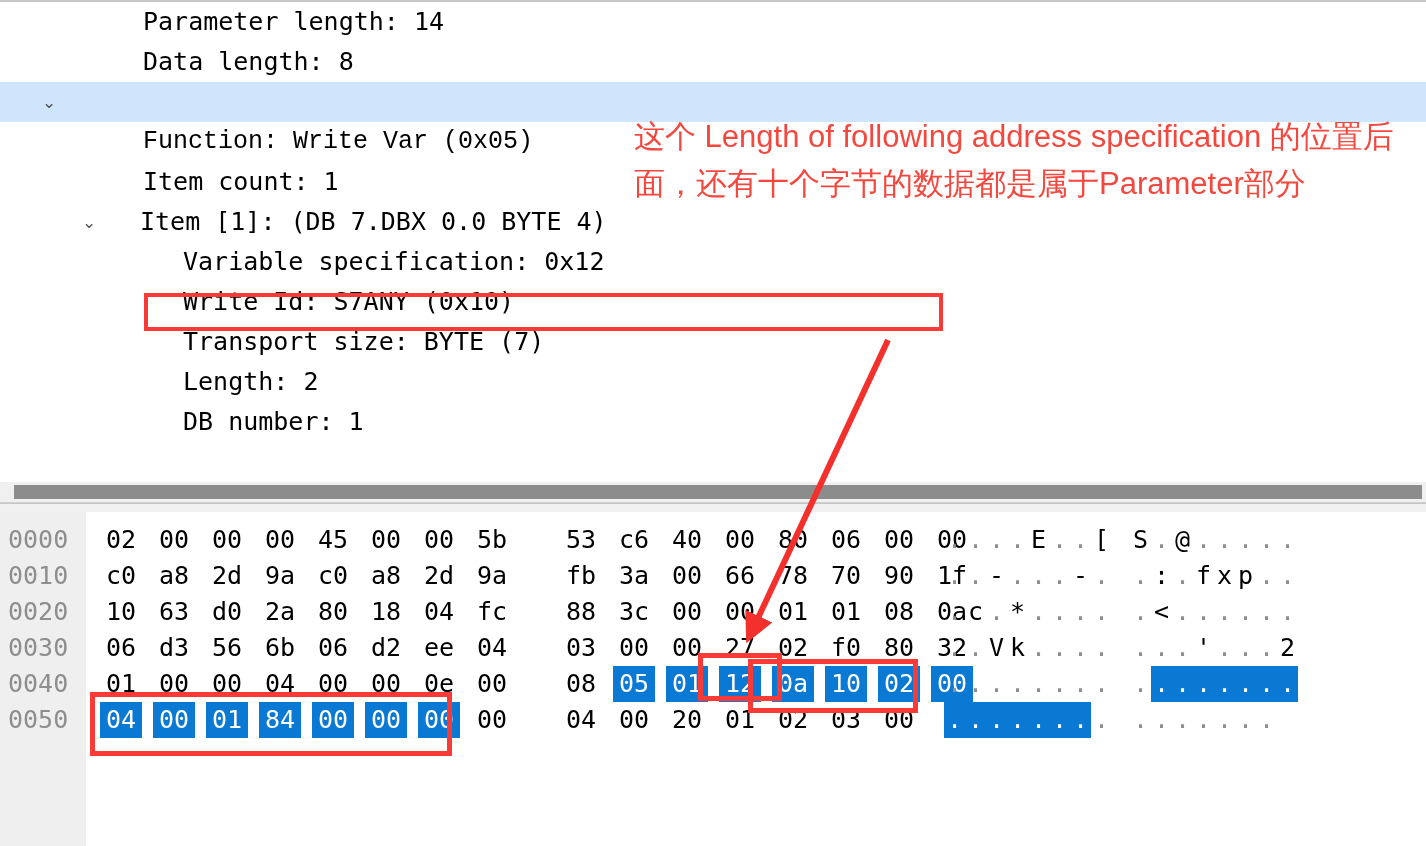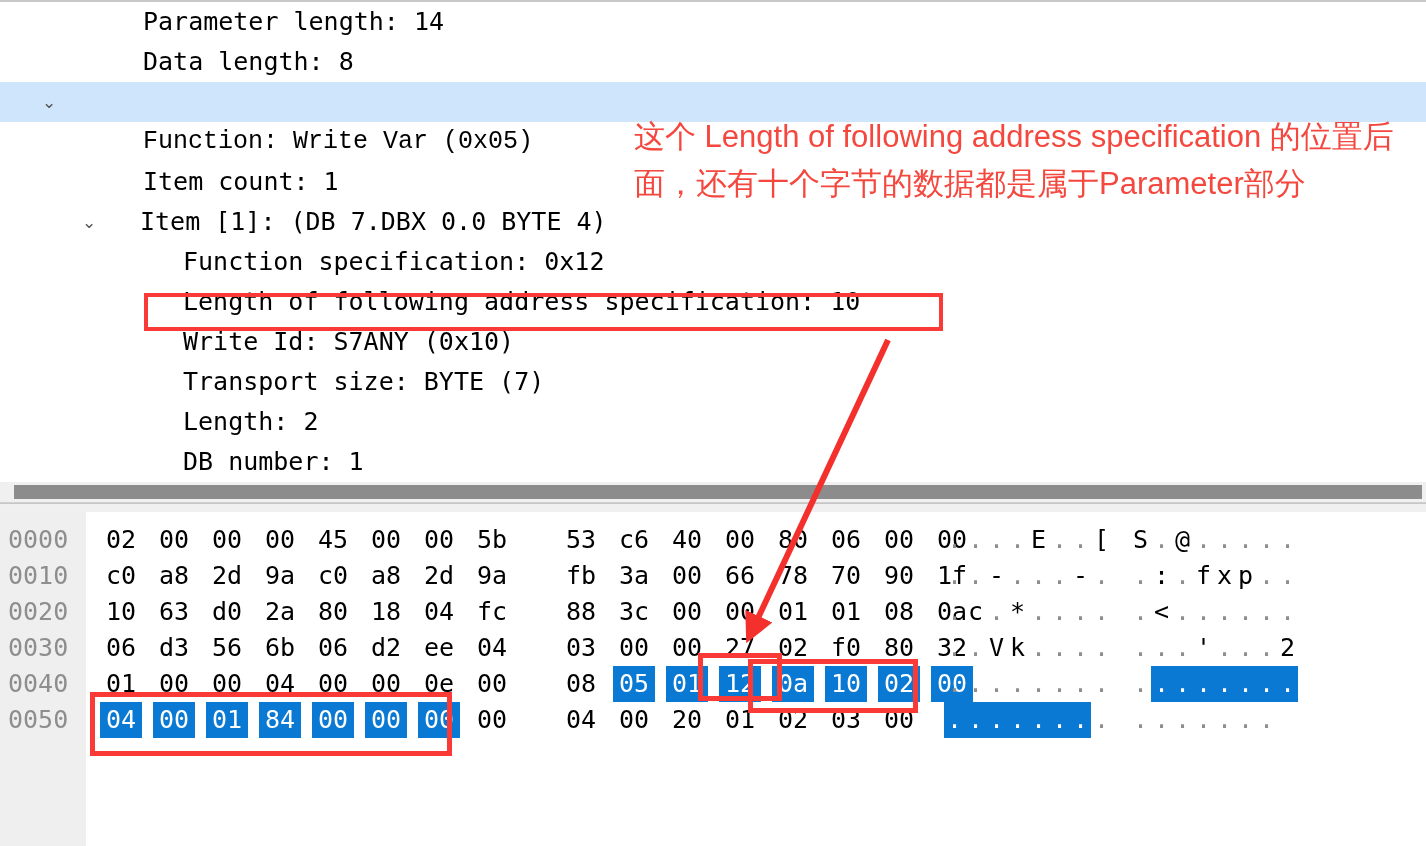--- a/index.html
+++ b/index.html
@@ -201,22 +201,21 @@
 <div id="app">
 
   <div id="detail-pane">
     <div id="tree-rows">
         <div class="tree-row"><span class="tree-label" style="padding-left: 113px;">Parameter length: 14</span></div>
         <div class="tree-row"><span class="tree-label" style="padding-left: 113px;">Data length: 8</span></div>
         <div class="tree-row selected"><span class="chev" style="left: 38px;">⌄</span></div>
         <div class="tree-row"><span class="tree-label" style="padding-left: 113px; font-family: Liberation Mono, monospace;">Function: Write Var (0x05)</span></div>
         <div class="tree-row"><span class="tree-label" style="padding-left: 113px;">Item count: 1</span></div>
         <div class="tree-row"><span class="chev" style="left: 78px;">⌄</span><span class="tree-label" style="padding-left: 110px;">Item [1]: (DB 7.DBX 0.0 BYTE 4)</span></div>
-        <div class="tree-row"><span class="tree-label" style="padding-left: 153px;">Function specification: 0x12</span></div>
-        <div class="tree-row"><span class="tree-label" style="padding-left: 153px;">Length of following address specification: 10</span></div>
+        <div class="tree-row"><span class="tree-label" style="padding-left: 153px;">Variable specification: 0x12</span></div>
         <div class="tree-row"><span class="tree-label" style="padding-left: 153px;">Write Id: S7ANY (0x10)</span></div>
         <div class="tree-row"><span class="tree-label" style="padding-left: 153px;">Transport size: BYTE (7)</span></div>
         <div class="tree-row"><span class="tree-label" style="padding-left: 153px;">Length: 2</span></div>
         <div class="tree-row"><span class="tree-label" style="padding-left: 153px;">DB number: 1</span></div>
       </div>
   </div>
 
   <div id="anno-box-length"></div>
 
   <div id="anno-text">这个 Length of following address specification 的位置后面，还有十个字节的数据都是属于Parameter部分</div>

